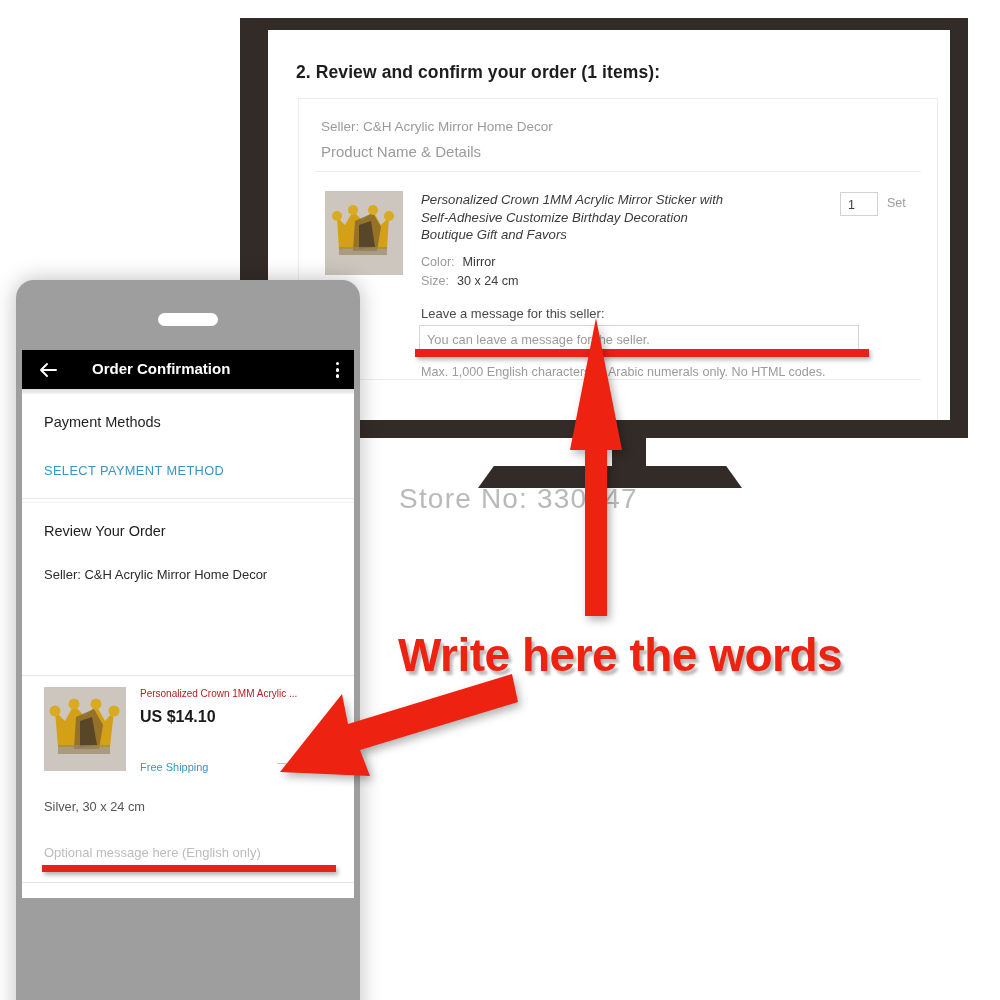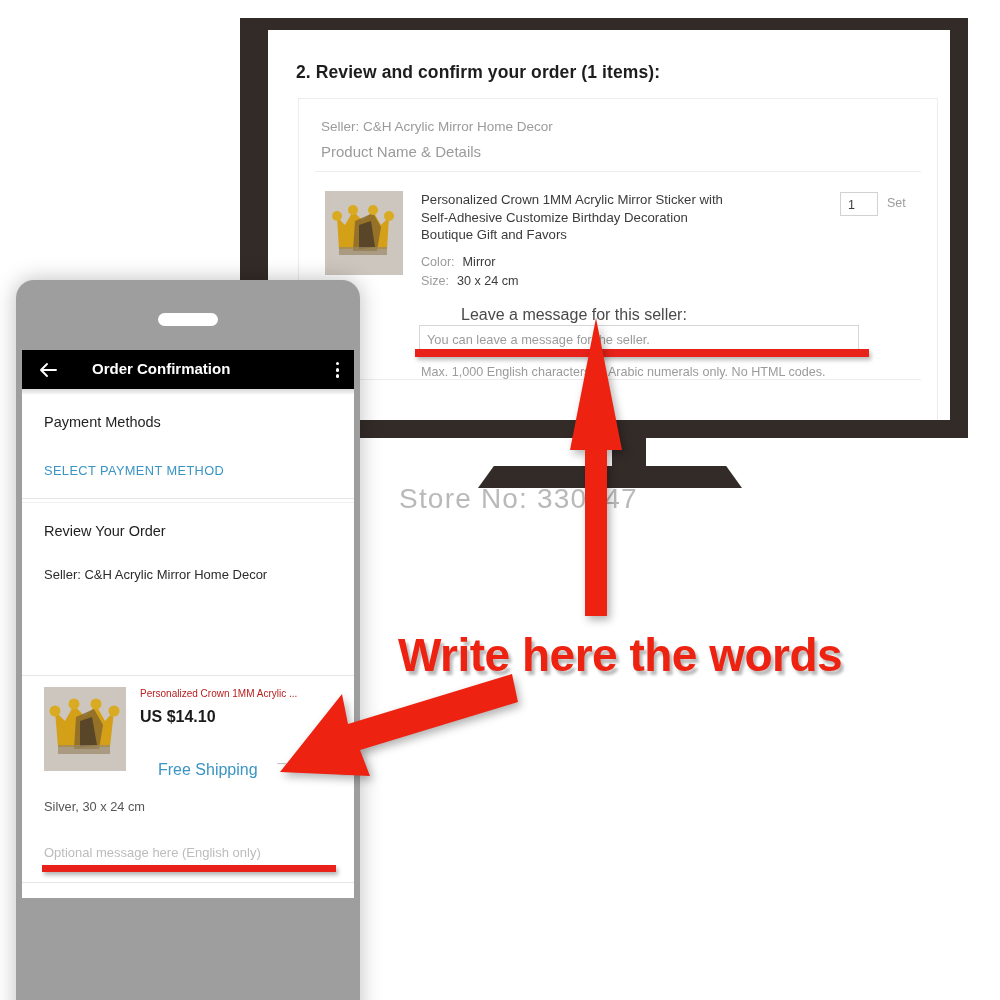--- a/index.html
+++ b/index.html
@@ -53,41 +53,41 @@
   .dk-divider2{
     position:absolute;left:16px;right:16px;top:280px;height:1px;background:#ededed;
   }
 
   .dk-thumb{
     position:absolute;left:26px;top:92px;width:78px;height:84px;
     background:#cfc8c0;overflow:hidden;
   }
   .dk-prodtitle{
     position:absolute;left:122px;top:92px;width:312px;
-    font-size:13.2px;line-height:17.5px;color:#3b3b3b;
+    font-size:13.2px;line-height:17.5px;color:#3b3b3b;font-style:italic;
   }
   .dk-attr{
     position:absolute;left:122px;font-size:12.6px;color:#9b9b9b;white-space:nowrap;
   }
   .dk-attr .v{color:#3b3b3b;margin-left:8px;}
   .dk-attr.color{top:156px;}
   .dk-attr.size{top:175px;}
 
   .dk-qtybox{
     position:absolute;left:541px;top:93px;width:38px;height:24px;
     border:1px solid #d2d2d2;background:#fff;
     font-size:12.5px;color:#3b3b3b;line-height:24px;padding-left:7px;
     box-sizing:border-box;
   }
   .dk-qtyunit{
     position:absolute;left:588px;top:97px;font-size:12.5px;color:#9b9b9b;
   }
 
   .dk-msglabel{
-    position:absolute;left:122px;top:207px;font-size:16px;color:#4a4a4a;white-space:nowrap;margin-left:40px;
+    position:absolute;left:122px;top:207px;font-size:13px;color:#4a4a4a;white-space:nowrap;
   }
   .dk-msginput{
     position:absolute;left:120px;top:226px;width:440px;height:28px;
     border:1px solid #d6d6d6;background:#fff;box-sizing:border-box;
     font-size:12.8px;color:#9b9b9b;line-height:27px;padding-left:7px;
   }
   .dk-msgnote{
     position:absolute;left:122px;top:266px;font-size:12.6px;color:#9b9b9b;white-space:nowrap;
   }
   
@@ -152,21 +152,21 @@
     background:#cfc8c0;overflow:hidden;
   }
   .ph-prodname{
     position:absolute;left:118px;top:338px;width:208px;
     font-size:10px;color:#b91c1c;white-space:nowrap;overflow:hidden;text-overflow:ellipsis;
   }
   .ph-price{
     position:absolute;left:118px;top:358px;font-size:16px;font-weight:bold;color:#1a1a1a;white-space:nowrap;
   }
   .ph-ship{
-    position:absolute;left:136px;top:411px;font-size:16px;color:#3a94c4;white-space:nowrap;
+    position:absolute;left:118px;top:411px;font-size:11px;color:#3a94c4;white-space:nowrap;
   }
   .ph-step{position:absolute;top:404px;}
   .ph-minus{left:250px;width:20px;height:20px;line-height:18px;text-align:center;font-size:16px;color:#c2c2c2;}
   .ph-qty{left:282px;width:16px;text-align:center;font-size:13.5px;color:#2b2b2b;line-height:20px;}
   .ph-plus{left:310px;width:24px;height:24px;margin-top:-2px;border-radius:50%;background:#f0f0f0;text-align:center;line-height:23px;font-size:15px;color:#7a7a7a;}
 
   .ph-variant{position:absolute;left:22px;top:449px;font-size:12.8px;color:#555;white-space:nowrap;}
 
   .ph-msgplaceholder{
     position:absolute;left:22px;top:495px;font-size:13px;color:#bcbcbc;white-space:nowrap;

